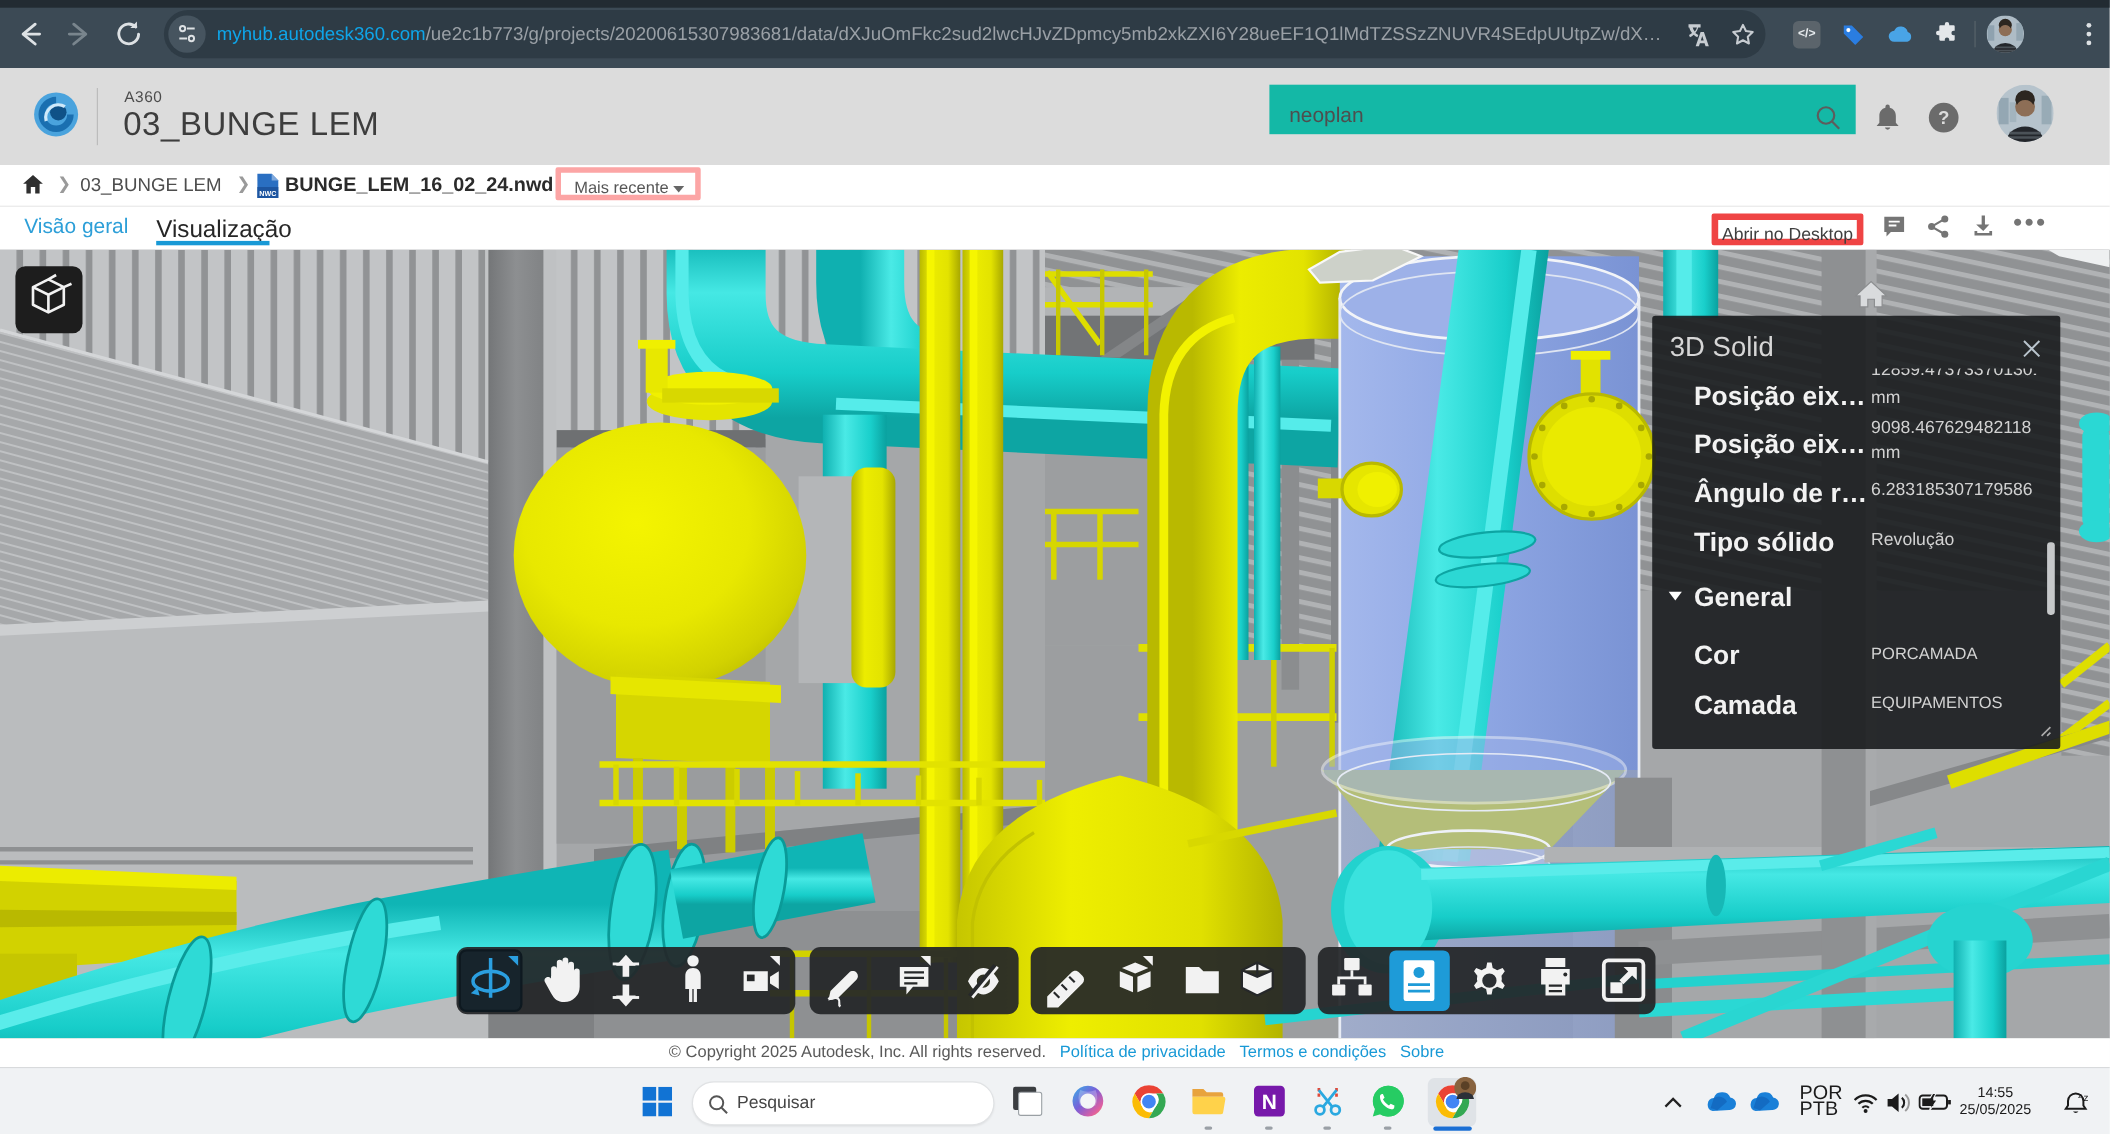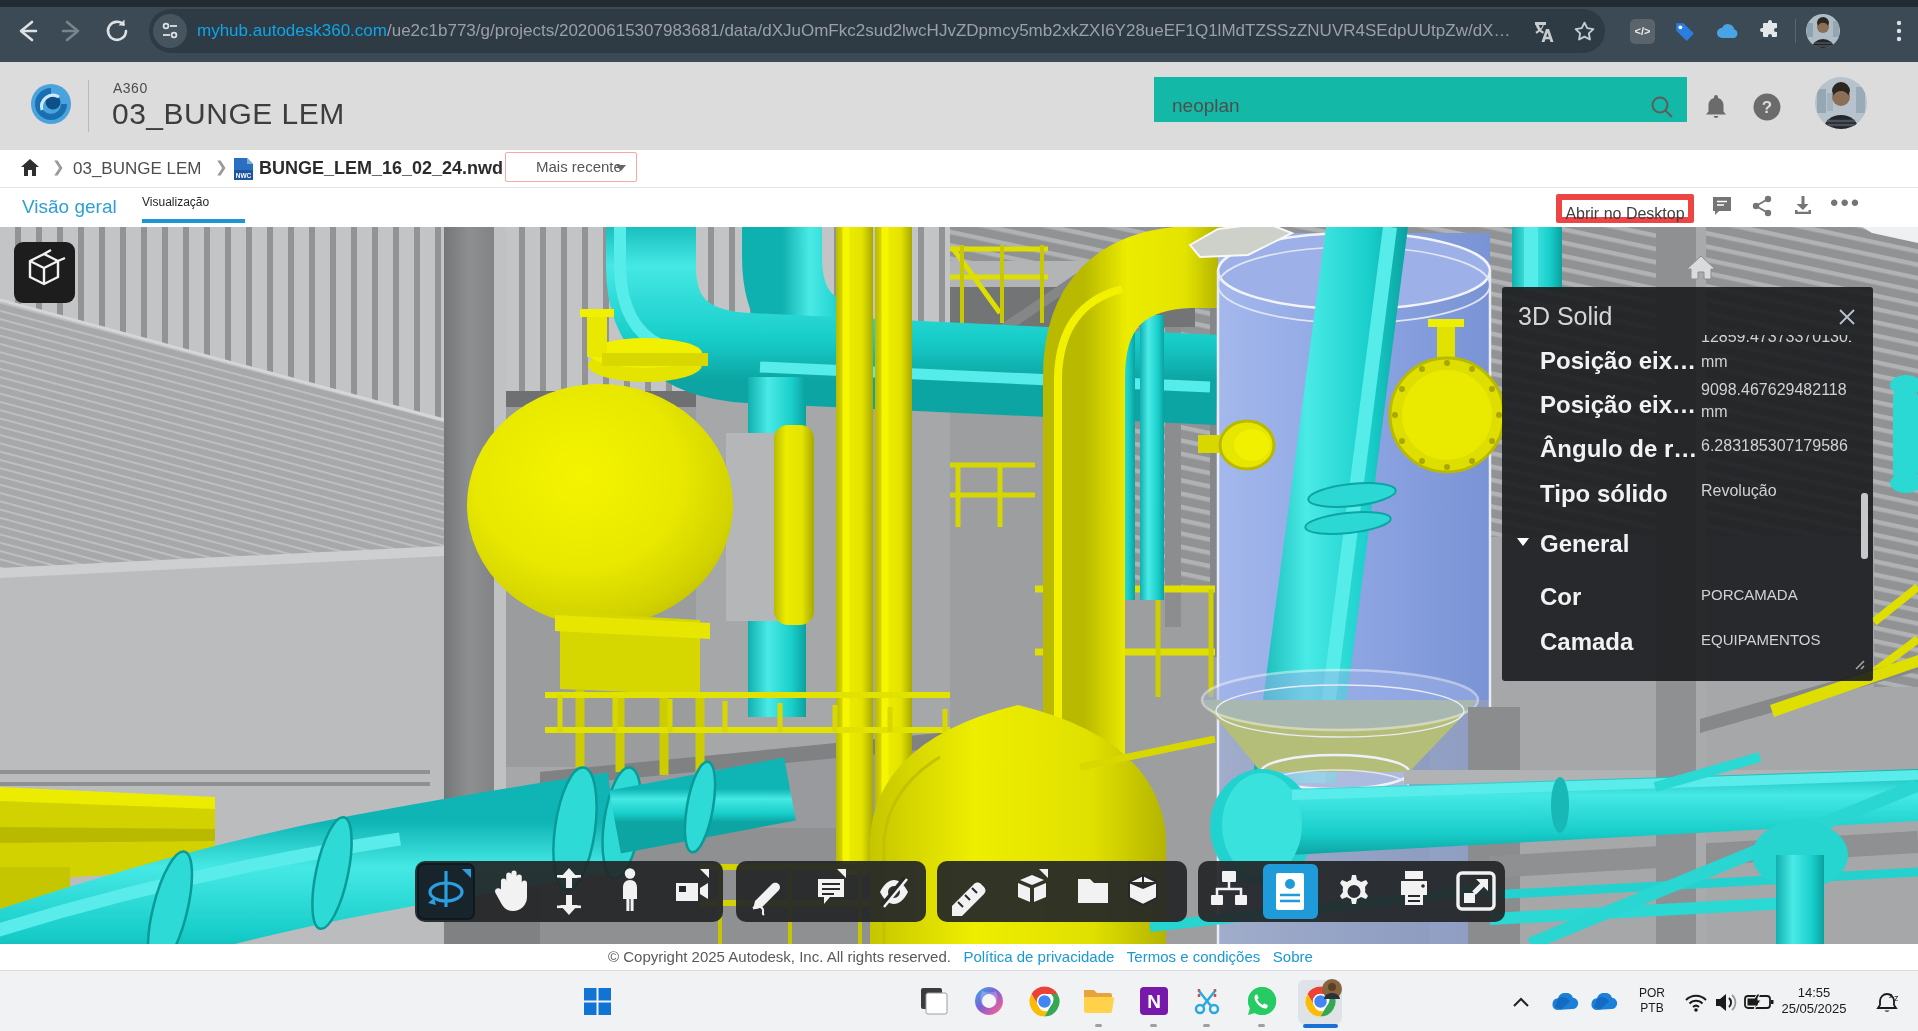--- a/index.html
+++ b/index.html
@@ -18,26 +18,26 @@
 #hdr .div{position:absolute;left:88px;top:18px;width:1px;height:52px;background:#b9b9b9}
 #a360{position:absolute;left:113px;top:18px;font-size:14px;color:#4c4c4c;letter-spacing:.5px}
 #ptitle{position:absolute;left:112px;top:35px;font-size:30px;color:#3d3d3d;letter-spacing:.5px}
 #search{position:absolute;left:1154px;top:15px;width:533px;height:45px;background:#14b8a6}
 #search span{position:absolute;left:18px;top:18px;font-size:19px;color:#4e4e4e}
 
 #crumbs{position:absolute;left:0;top:150px;width:1918px;height:38px;background:#fff;border-bottom:1px solid #e3e3e3}
 .ctxt{position:absolute;top:9px;font-size:17px;color:#4d4d4d}
 .csep{position:absolute;top:8px;font-size:15px;color:#9a9a9a}
 #fname{position:absolute;left:259px;top:8px;font-size:18px;font-weight:bold;color:#2b2b2b}
-#maisrec{position:absolute;left:505px;top:2px;width:132px;height:30px;border:1px solid #fca5a5;border-radius:2px;font-size:15px;color:#555;line-height:28px;padding-left:30px}
+#maisrec{position:absolute;left:505px;top:2px;width:132px;height:30px;border:5px solid #fca5a5;border-radius:2px;font-size:15px;color:#555;line-height:28px;padding-left:12px}
 #maisrec .car{position:absolute;right:10px;top:12px;width:0;height:0;border-left:5px solid transparent;border-right:5px solid transparent;border-top:6px solid #666}
 
 #tabs{position:absolute;left:0;top:188px;width:1918px;height:39px;background:#fff}
 #tabs .t1{position:absolute;left:22px;top:8px;font-size:19px;color:#2d9fd8}
-#tabs .t2{position:absolute;left:142px;top:7px;font-size:12px;color:#262626}
+#tabs .t2{position:absolute;left:142px;top:7px;font-size:22px;color:#262626}
 #tabs .ul{position:absolute;left:142px;top:31px;width:103px;height:4px;background:#1899d6}
 #abrir{position:absolute;left:1556px;top:6px;width:138px;height:29px;border:6px solid #ef4444;border-radius:2px;font-size:16px;color:#3f3f3f;text-align:center;line-height:27px}
 
 #vp{position:absolute;left:0;top:227px;width:1918px;height:717px;background:#a5a7a9;overflow:hidden}
 
 #foot{position:absolute;left:0;top:944px;width:1918px;height:26px;background:#fff;font-size:15px;color:#5a5a5a}
 #foot a{color:#1899d6;text-decoration:none}
 
 #task{position:absolute;left:0;top:970px;width:1918px;height:61px;background:#f0f2f4;border-top:1px solid #d8dadc}
 #tsearch{position:absolute;left:629px;top:12px;width:275px;height:40px;border-radius:20px;background:#fff;border:1px solid #e0e2e4;box-shadow:0 1px 2px rgba(0,0,0,.08)}
@@ -598,20 +598,27 @@
       <span style="position:absolute;left:608px;top:4px">© Copyright 2025 Autodesk, Inc. All rights reserved.&nbsp;&nbsp;&nbsp;<a>Política de privacidade</a>&nbsp;&nbsp;&nbsp;<a>Termos e condições</a>&nbsp;&nbsp;&nbsp;<a>Sobre</a></span>
     </div>
 
 <div id="task">
   <svg style="position:absolute;left:584px;top:17px" width="27" height="27" viewBox="0 0 27 27" fill="#1173d4">
         <rect width="12.5" height="12.5"></rect>
         <rect x="14.5" width="12.5" height="12.5"></rect>
         <rect y="14.5" width="12.5" height="12.5"></rect>
         <rect x="14.5" y="14.5" width="12.5" height="12.5"></rect>
       </svg>
+  <div id="tsearch">
+    <svg style="position:absolute;left:13px;top:10px" width="20" height="20" viewBox="0 0 20 20">
+          <circle cx="8.5" cy="8.5" r="6" fill="none" stroke="#555" stroke-width="1.8"></circle>
+          <path d="M13 13 L18 18" stroke="#555" stroke-width="1.8"></path>
+        </svg>
+    <span>Pesquisar</span>
+  </div>
   <svg style="position:absolute;left:917px;top:14px" width="32" height="32" viewBox="0 0 32 32">
         <rect x="4" y="3" width="21" height="21" rx="2" fill="#3a3d40"></rect>
         <rect x="9" y="8" width="21" height="21" rx="2" fill="#fff" stroke="#9aa0a4" stroke-width="1"></rect>
       </svg>
   <svg style="position:absolute;left:973px;top:14px" width="32" height="32" viewBox="0 0 32 32">
         <defs>
           <linearGradient id="cpl" x1="0" y1="0" x2="1" y2="1">
             <stop offset="0" stop-color="#35b3e8"></stop>
             <stop offset=".45" stop-color="#7a5fd8"></stop>
             <stop offset=".8" stop-color="#e05fa0"></stop>
@@ -670,21 +677,21 @@
         <path d="M2 11 L9 4 L16 11" stroke="#222" stroke-width="2" fill="none"></path>
       </svg>
   <svg style="position:absolute;left:1549px;top:22px" width="30" height="20" viewBox="0 0 30 20">
         <path d="M8 17 a6 6 0 0 1 1-11.8 a8 8 0 0 1 15-0.5 a5.5 5.5 0 0 1-1 11.3 z" fill="#1a80d8"></path>
         <path d="M9 5.5 a8 8 0 0 1 12 3 l-9 8 a20 20 0 0 0-6-2 z" fill="#0f5eb4" opacity=".6"></path>
       </svg>
   <svg style="position:absolute;left:1588px;top:22px" width="30" height="20" viewBox="0 0 30 20">
         <path d="M8 17 a6 6 0 0 1 1-11.8 a8 8 0 0 1 15-0.5 a5.5 5.5 0 0 1-1 11.3 z" fill="#1a80d8"></path>
         <path d="M9 5.5 a8 8 0 0 1 12 3 l-9 8 a20 20 0 0 0-6-2 z" fill="#0f5eb4" opacity=".6"></path>
       </svg>
-  <div style="position:absolute;left:1636px;top:15px;width:32px;text-align:center;font-size:12px;line-height:15px;color:#1b1b1b">POR<br>PTB</div>
+  <div style="position:absolute;left:1636px;top:15px;width:32px;text-align:center;font-size:18px;line-height:15px;color:#1b1b1b">POR<br>PTB</div>
   <svg style="position:absolute;left:1684px;top:22px" width="24" height="20" viewBox="0 0 24 20">
         <path d="M2 7 a14 14 0 0 1 20 0 M5.5 10.5 a9 9 0 0 1 13 0 M9 14 a4.5 4.5 0 0 1 6 0" stroke="#1b1b1b" stroke-width="2" fill="none"></path>
         <circle cx="12" cy="17" r="1.8" fill="#1b1b1b"></circle>
       </svg>
   <svg style="position:absolute;left:1714px;top:21px" width="26" height="21" viewBox="0 0 26 21">
         <path d="M2 7 h4 l6-5 v17 l-6-5 H2 z" fill="#1b1b1b"></path>
         <path d="M15 6 a6 6 0 0 1 0 9 M18 3 a10 10 0 0 1 0 15" stroke="#9a9a9a" stroke-width="1.8" fill="none"></path>
         <path d="M15 6 a6 6 0 0 1 0 9" stroke="#1b1b1b" stroke-width="1.8" fill="none"></path>
       </svg>
   <svg style="position:absolute;left:1744px;top:22px" width="30" height="18" viewBox="0 0 30 18">

